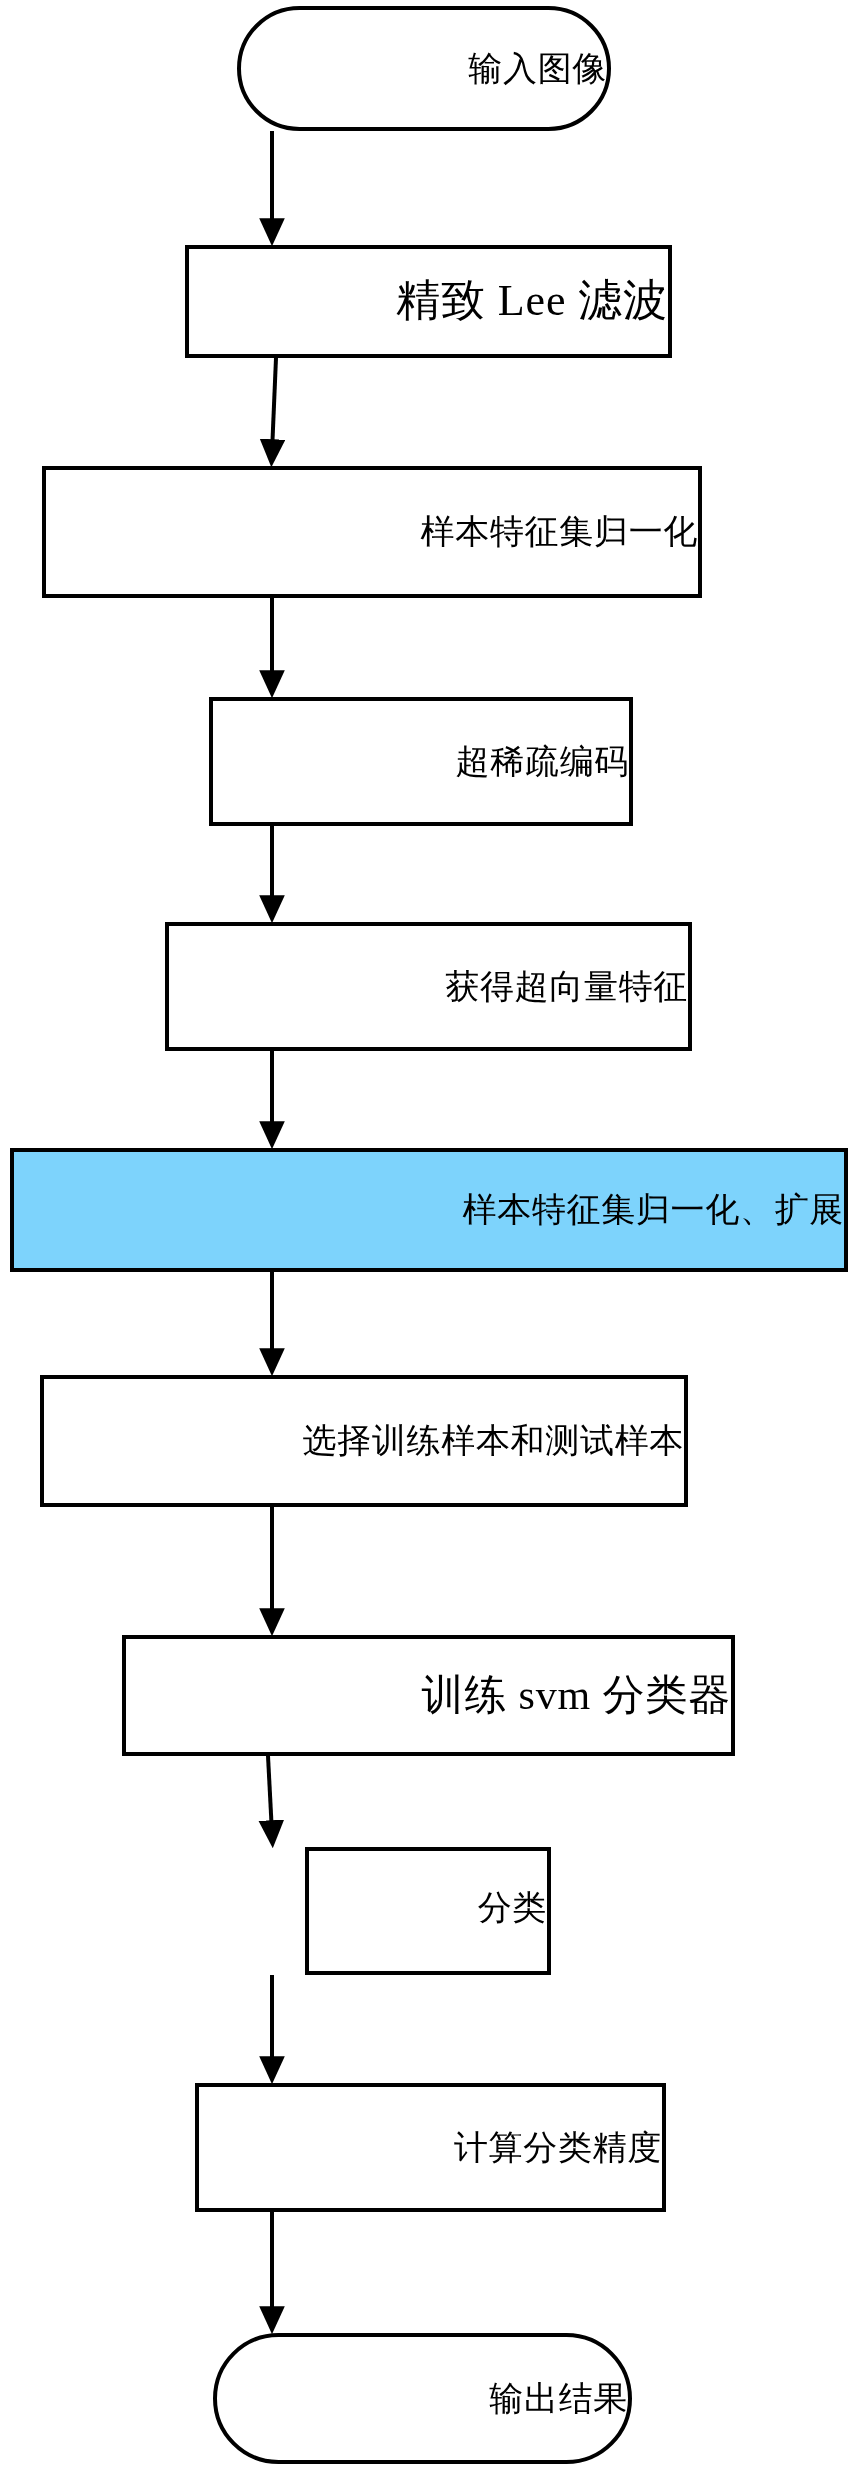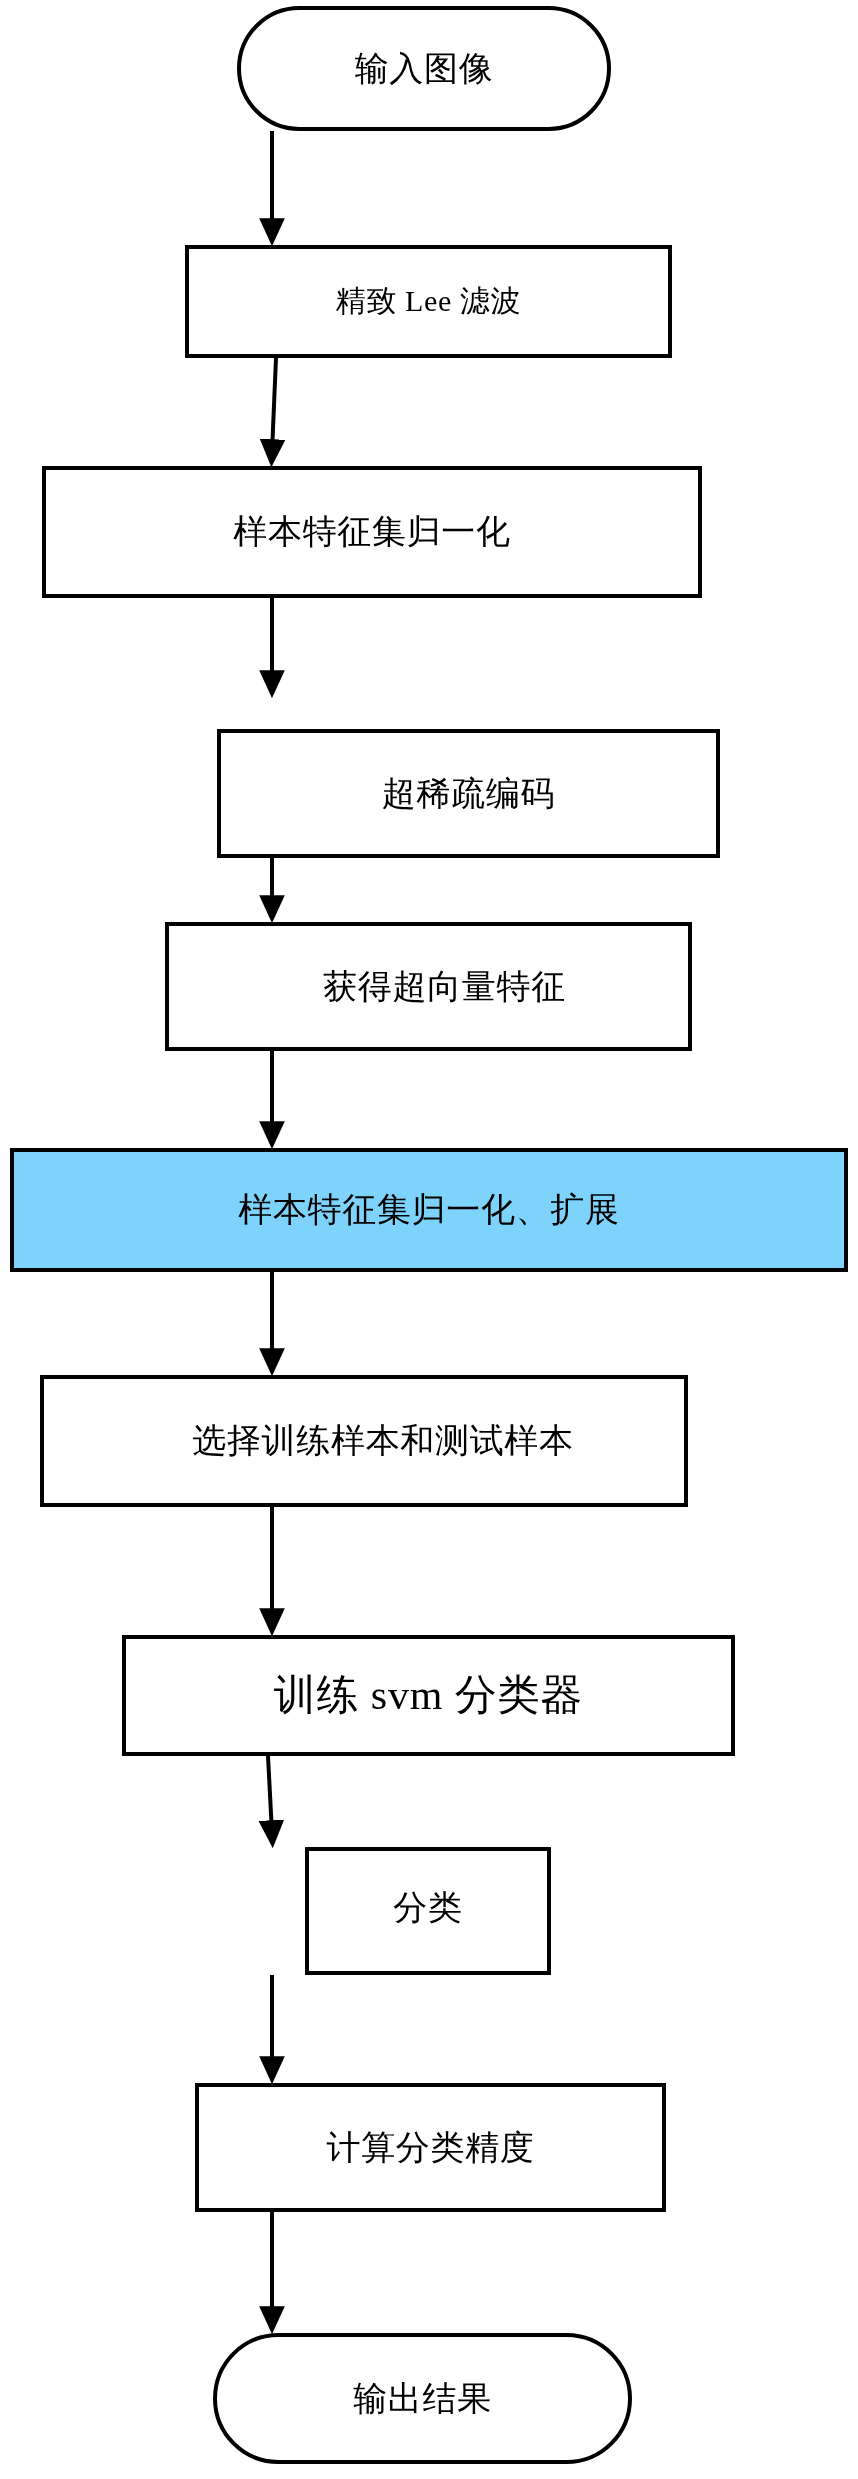--- a/index.html
+++ b/index.html
@@ -26,21 +26,21 @@
     height: 2479px;
     pointer-events: none;
   }
   .node {
     position: absolute;
     box-sizing: border-box;
     background: #ffffff;
     border: 4px solid #000000;
     display: flex;
     align-items: center;
-    justify-content: center;
+    justify-content: flex-end;
     text-align: center;
     z-index: 2;
   }
   .node.stadium {
     border-radius: 9999px;
   }
   .node.process {
     border-radius: 0;
   }
   .node-label {
@@ -74,26 +74,26 @@
         <line x1="272" y1="1975" x2="272" y2="2069" stroke="#000000" stroke-width="4" marker-end="url(#arrowhead)"></line>
         <line x1="272" y1="2212" x2="272" y2="2319" stroke="#000000" stroke-width="4" marker-end="url(#arrowhead)"></line>
       </g>
   </svg>
 
   <div id="node-layer">
       <div class="node stadium" style="left: 237px; top: 6px; width: 374px; height: 125px; border-color: rgb(0, 0, 0); background: rgb(255, 255, 255);">
         <span class="node-label" style="font-size: 34px;">输入图像</span>
       </div>
       <div class="node process" style="left: 185px; top: 245px; width: 487px; height: 113px; border-color: rgb(0, 0, 0); background: rgb(255, 255, 255);">
-        <span class="node-label" style="font-size: 30px;">精致 Lee 滤波</span>
+        <span class="node-label" style="font-size: 44px;">精致 Lee 滤波</span>
       </div>
       <div class="node process" style="left: 42px; top: 466px; width: 660px; height: 132px; border-color: rgb(0, 0, 0); background: rgb(255, 255, 255);">
         <span class="node-label" style="font-size: 34px;">样本特征集归一化</span>
       </div>
-      <div class="node process" style="left: 209px; top: 729px; width: 503px; height: 129px; border-color: rgb(0, 0, 0); background: rgb(255, 255, 255); margin-left: 8px;">
+      <div class="node process" style="left: 209px; top: 697px; width: 424px; height: 129px; border-color: rgb(0, 0, 0); background: rgb(255, 255, 255);">
         <span class="node-label" style="font-size: 34px;">超稀疏编码</span>
       </div>
       <div class="node process" style="left: 165px; top: 922px; width: 527px; height: 129px; border-color: rgb(0, 0, 0); background: rgb(255, 255, 255);">
         <span class="node-label" style="font-size: 34px; margin-left: 32px;">获得超向量特征</span>
       </div>
       <div class="node process" style="left: 10px; top: 1148px; width: 838px; height: 124px; border-color: rgb(0, 0, 0); background: #7dd3fc;">
         <span class="node-label" style="font-size: 34px;">样本特征集归一化、扩展</span>
       </div>
       <div class="node process" style="left: 40px; top: 1375px; width: 648px; height: 132px; border-color: rgb(0, 0, 0); background: rgb(255, 255, 255); padding-left: 38px;">
         <span class="node-label" style="font-size: 34px;">选择训练样本和测试样本</span>

